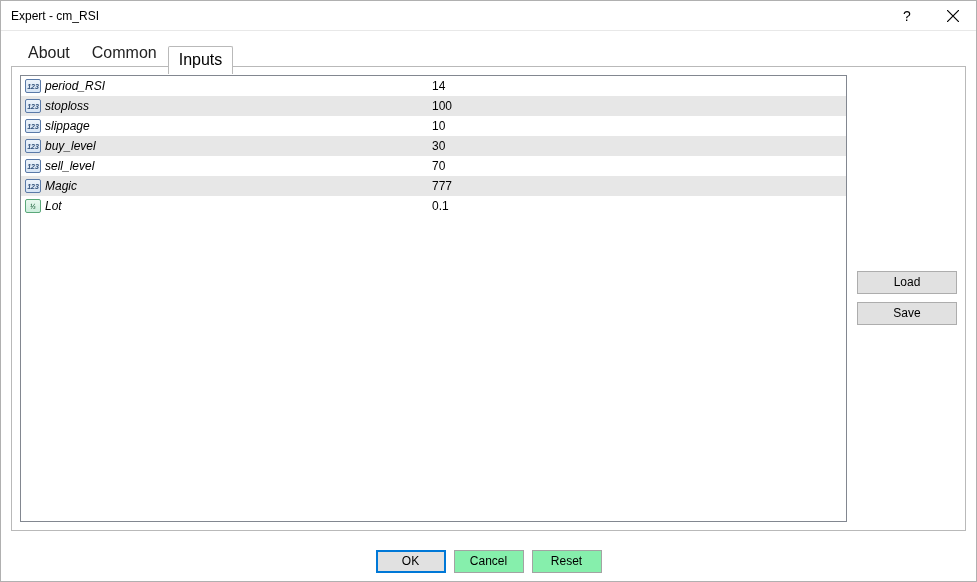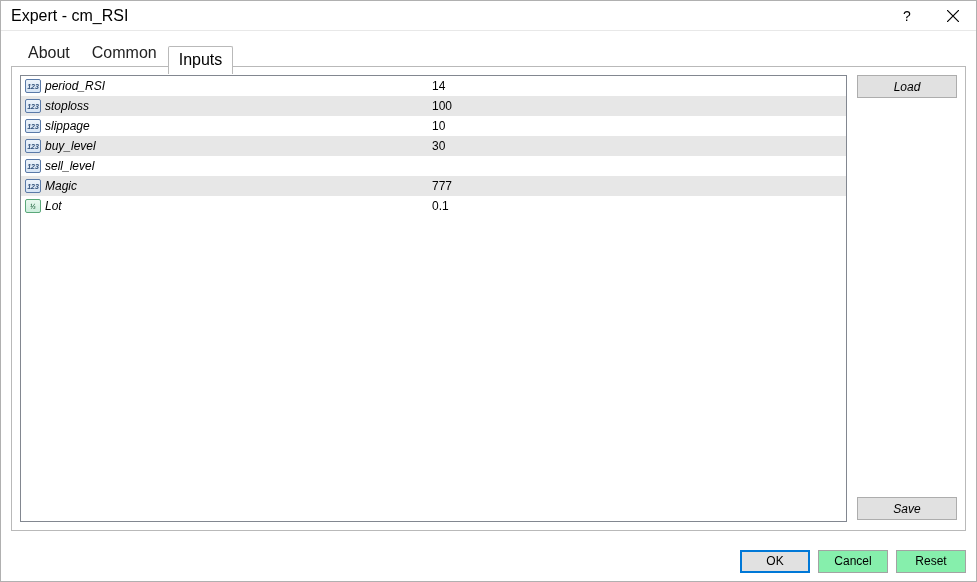--- a/index.html
+++ b/index.html
@@ -1,19 +1,19 @@
 <!DOCTYPE html>
 <html><head>
 <meta charset="utf-8">
 <style>
   * { box-sizing: border-box; margin: 0; padding: 0; }
   html, body { width: 977px; height: 582px; font-family: "Segoe UI", Tahoma, Arial, sans-serif; font-size: 12px; background: #ffffff; color: #000000; overflow: hidden; }
   .window { width: 977px; height: 582px; border: 1px solid #b0b0b0; background: #ffffff; display: flex; flex-direction: column; }
   .titlebar { height: 30px; display: flex; align-items: center; padding-left: 10px; background: #ffffff; border-bottom: 1px solid #e8e8e8; }
-  .titlebar-title { flex: 1; font-size: 16px; }
+  .titlebar-title { flex: 1; font-size: 12px; }
   .titlebar-controls { display: flex; height: 100%; }
   .titlebar-btn { width: 46px; height: 30px; display: flex; align-items: center; justify-content: center; cursor: default; }
   .titlebar-btn svg { width: 12px; height: 12px; }
   .titlebar-help { font-size: 14px; font-weight: 400; }
 
   .client { flex: 1; display: flex; flex-direction: column; padding: 8px 10px 10px 10px; }
   .tabrow { display: flex; align-items: flex-end; gap: 0; margin-left: 6px; }
   .tab { padding: 4px 10px 5px 10px; font-size: 16px; border: 1px solid transparent; border-bottom: none; cursor: default; position: relative; }
   .tab.active { background: #ffffff; border-color: #b9b9b9; border-top-left-radius: 2px; border-top-right-radius: 2px; z-index: 2; top: 7px; }
   .tab:not(.active) { color: #222; }
@@ -26,24 +26,24 @@
   .grid-body { flex: 1; overflow: auto; }
   .row { display: flex; height: 20px; align-items: center; }
   .row:nth-child(even) { background: #e7e7e7; }
   .row:nth-child(odd) { background: #ffffff; }
   .cell-var { width: 405px; display: flex; align-items: center; padding-left: 4px; gap: 4px; font-style: italic; }
   .cell-val { flex: 1; display: flex; align-items: center; padding-left: 6px; }
 
   .type-icon { width: 16px; height: 14px; border: 1px solid #5a7aa8; border-radius: 2px; background: linear-gradient(#edf3fb,#d6e4f5); display: flex; align-items: center; justify-content: center; font-size: 7px; font-weight: bold; color: #30507a; line-height: 1; }
   .type-icon.double { background: linear-gradient(#e9f8ef,#cdeedd); border-color: #5aa87a; color: #2a6a45; }
 
-  .side-col { width: 100px; display: flex; flex-direction: column; justify-content: space-between; gap: 8px; padding-bottom: 2px; font-style: italic; }
+  .side-col { width: 100px; display: flex; flex-direction: column; justify-content: center; gap: 8px; padding-bottom: 2px; }
   .btn { height: 23px; border: 1px solid #adadad; background: #e1e1e1; font-size: 12px; display: flex; align-items: center; justify-content: center; cursor: default; }
 
-  .footer { height: 40px; display: flex; justify-content: flex-end; align-items: center; gap: 8px; padding: 0 10px; }
+  .footer { height: 40px; display: flex; justify-content: center; align-items: center; gap: 8px; padding: 0 10px; }
   .ftrbtn { width: 70px; height: 23px; border: 1px solid #a3a3a3; background: #86efac; font-size: 12px; display: flex; align-items: center; justify-content: center; cursor: default; }
   .ftrbtn.primary { border: 2px solid #0078d7; background: #e1e1e1; }
 </style>
 </head>
 <body>
 
 <div class="window">
   <div class="titlebar">
     <div class="titlebar-title">Expert - cm_RSI</div>
     <div class="titlebar-controls">
@@ -93,20 +93,21 @@
                 <div class="type-icon">123</div>
                 <span>buy_level</span>
               </div>
               <div class="cell-val">30</div>
             </div>
             <div class="row">
               <div class="cell-var">
                 <div class="type-icon">123</div>
                 <span>sell_level</span>
               </div>
+              <div class="cell-val">70</div>
             </div>
             <div class="row">
               <div class="cell-var">
                 <div class="type-icon">123</div>
                 <span>Magic</span>
               </div>
               <div class="cell-val">777</div>
             </div>
             <div class="row">
               <div class="cell-var">

